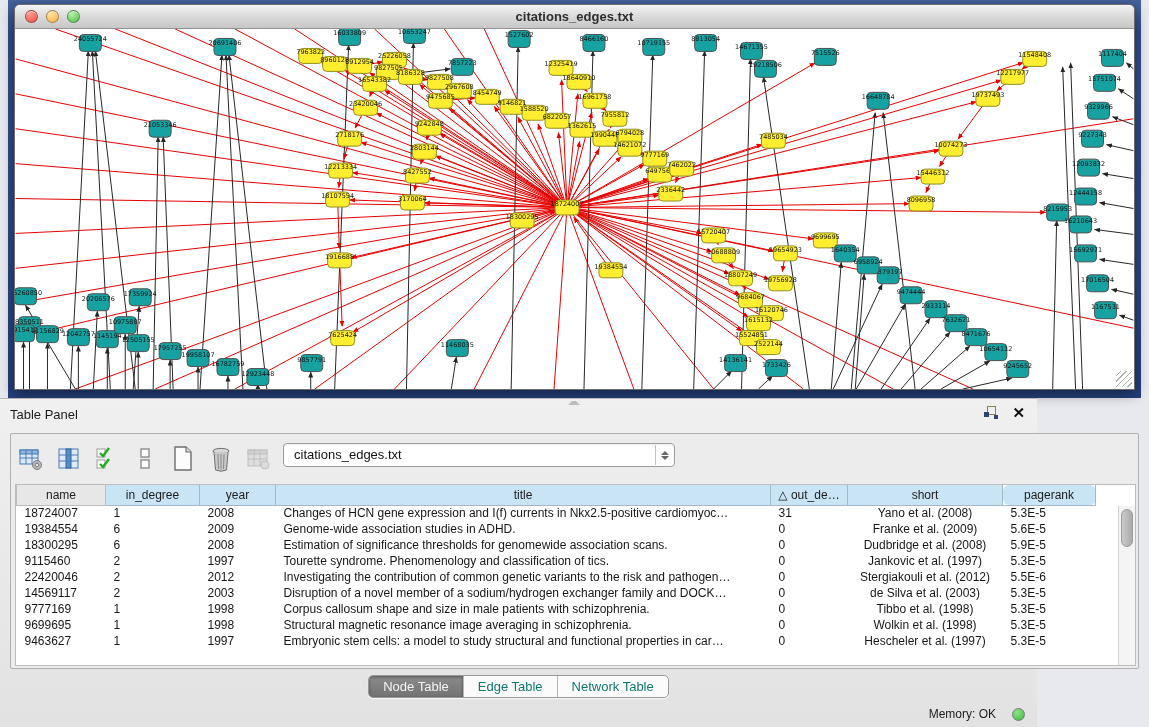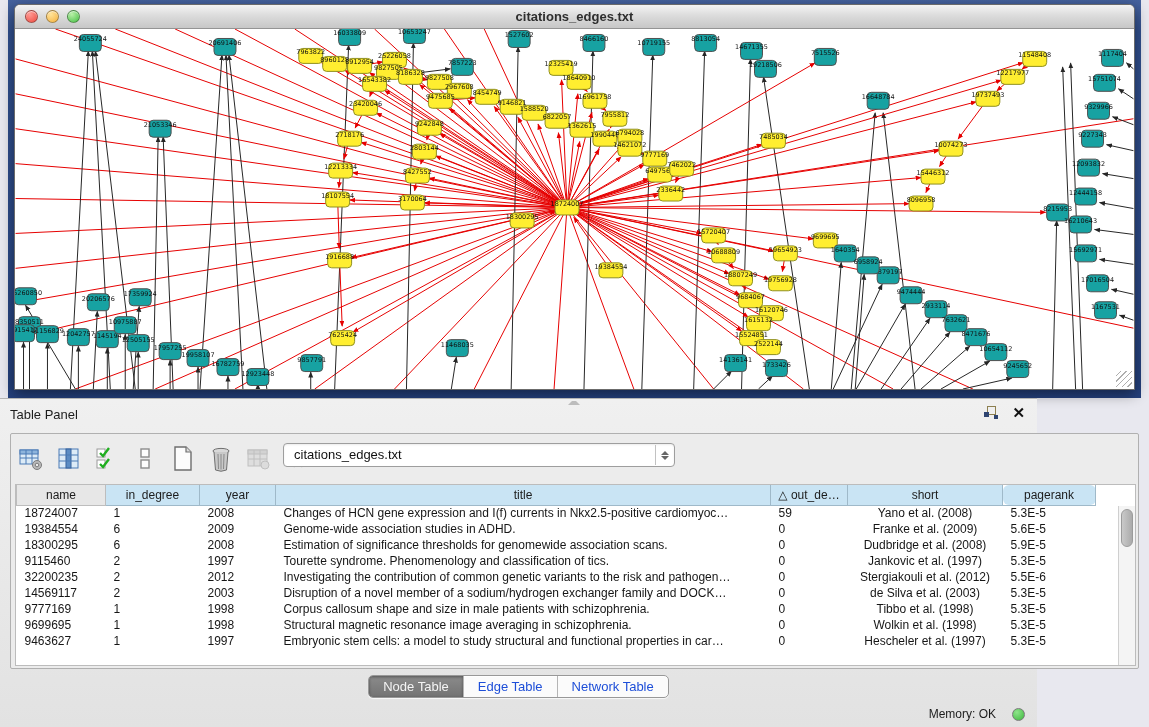--- a/index.html
+++ b/index.html
@@ -65,21 +65,21 @@
   table.grid th.gray { background:#e7e7e7; border-color:#bdbdbd; }
   table.grid td { height:16px; padding:0 0 0 8px; overflow:hidden; white-space:nowrap; text-overflow:ellipsis; }
   table.grid td.center { text-align:center; padding:0 2px; }
   .vscroll { position:absolute; right:0; top:21px; width:17px; height:160px; background:#f4f4f4; border-left:1px solid #cfcfcf; }
   .vthumb { position:absolute; left:2px; top:3px; width:12px; height:38px; border-radius:6px;
             background:linear-gradient(90deg,#c9c9c9,#ababab); border:1px solid #9b9b9b; }
 
   .tabs-bar { position:absolute; left:0; top:276px; width:100%; display:flex; justify-content:center;align-items:center; }
   .seg { display:flex; border:1px solid #989898; border-radius:5px; overflow:hidden;
          background:#fbfbfb; box-shadow:0 1px 1px rgba(255,255,255,.8), inset 0 1px 0 #fff; }
-  .seg .tab { padding:3px 14px; font-size:13px; color:#1d4ed8; border-right:1px solid #b5b5b5; line-height:15px; }
+  .seg .tab { padding:3px 14px; font-size:13px; color:#0f766e; border-right:1px solid #b5b5b5; line-height:15px; }
   .seg .tab:last-child { border-right:none; }
   .seg .tab.active { background:linear-gradient(180deg,#8b8b8b,#737373); color:#f4f4f4;
                      box-shadow:inset 0 1px 3px rgba(0,0,0,.4); }
 
   .status-right { position:absolute; right:12px; bottom:6px; display:flex; align-items:center; gap:16px; }
   .mem-label { font-size:12px; color:#1c1c1c; }
   .mem-dot { width:13px; height:13px; border-radius:50%; background:radial-gradient(circle at 35% 30%,#8fe48b,#3db83d);
              border:1px solid #7a7a7a; }
 </style>
 </head>
@@ -846,21 +846,21 @@
                 <th style="width: 155px;">short</th>
                 <th style="width: 93px; border-radius: 6px;">pagerank</th>
               </tr>
             </thead>
           <tbody id="tbl-body">
               <tr>
                 <td>18724007</td>
                 <td>1</td>
                 <td>2008</td>
                 <td>Changes of HCN gene expression and I(f) currents in Nkx2.5-positive cardiomyoc…</td>
-                <td>59</td>
+                <td>31</td>
                 <td class="center">Yano et al. (2008)</td>
                 <td>5.3E-5</td>
               </tr>
               <tr>
                 <td>19384554</td>
                 <td>6</td>
                 <td>2009</td>
                 <td>Genome-wide association studies in ADHD.</td>
                 <td>0</td>
                 <td class="center">Franke et al. (2009)</td>
@@ -878,21 +878,21 @@
               <tr>
                 <td>9115460</td>
                 <td>2</td>
                 <td>1997</td>
                 <td>Tourette syndrome. Phenomenology and classification of tics.</td>
                 <td>0</td>
                 <td class="center">Jankovic et al. (1997)</td>
                 <td>5.3E-5</td>
               </tr>
               <tr>
-                <td>32200235</td>
+                <td>22420046</td>
                 <td>2</td>
                 <td>2012</td>
                 <td>Investigating the contribution of common genetic variants to the risk and pathogen…</td>
                 <td>0</td>
                 <td class="center">Stergiakouli et al. (2012)</td>
                 <td>5.5E-6</td>
               </tr>
               <tr>
                 <td>14569117</td>
                 <td>2</td>

